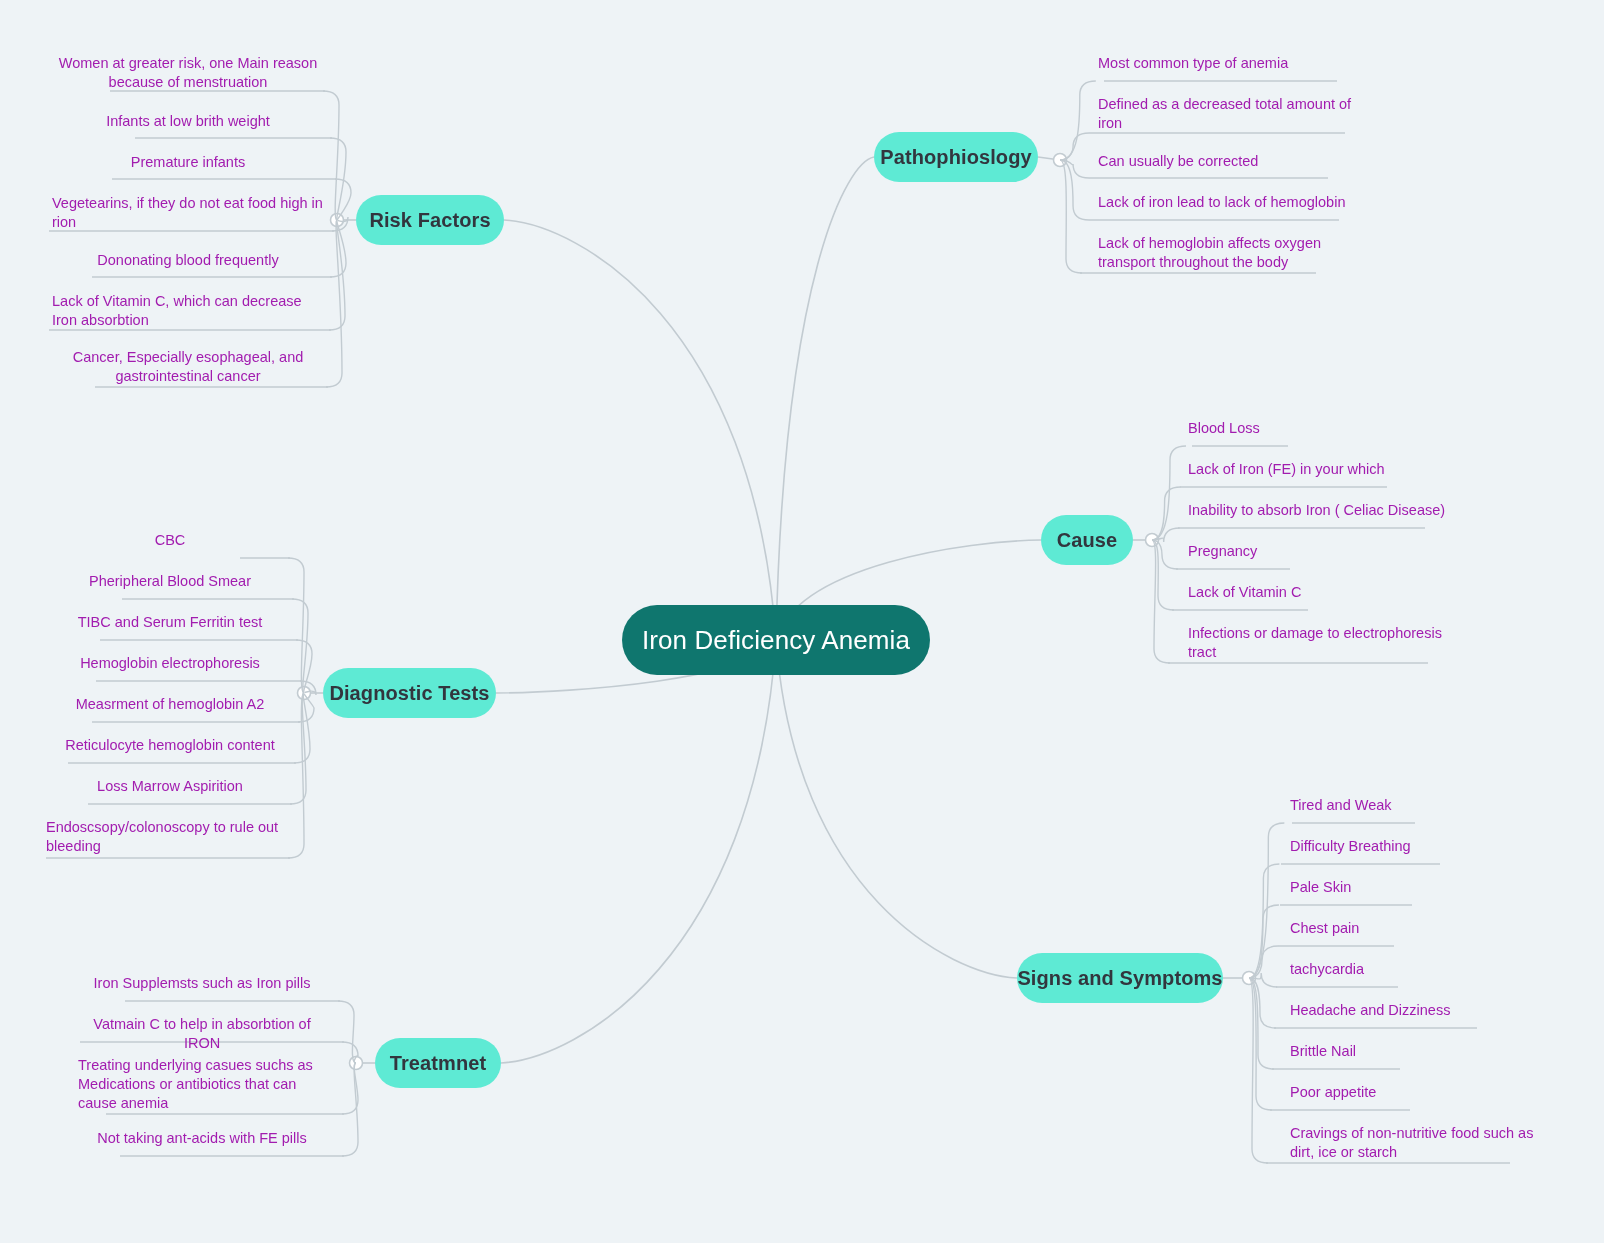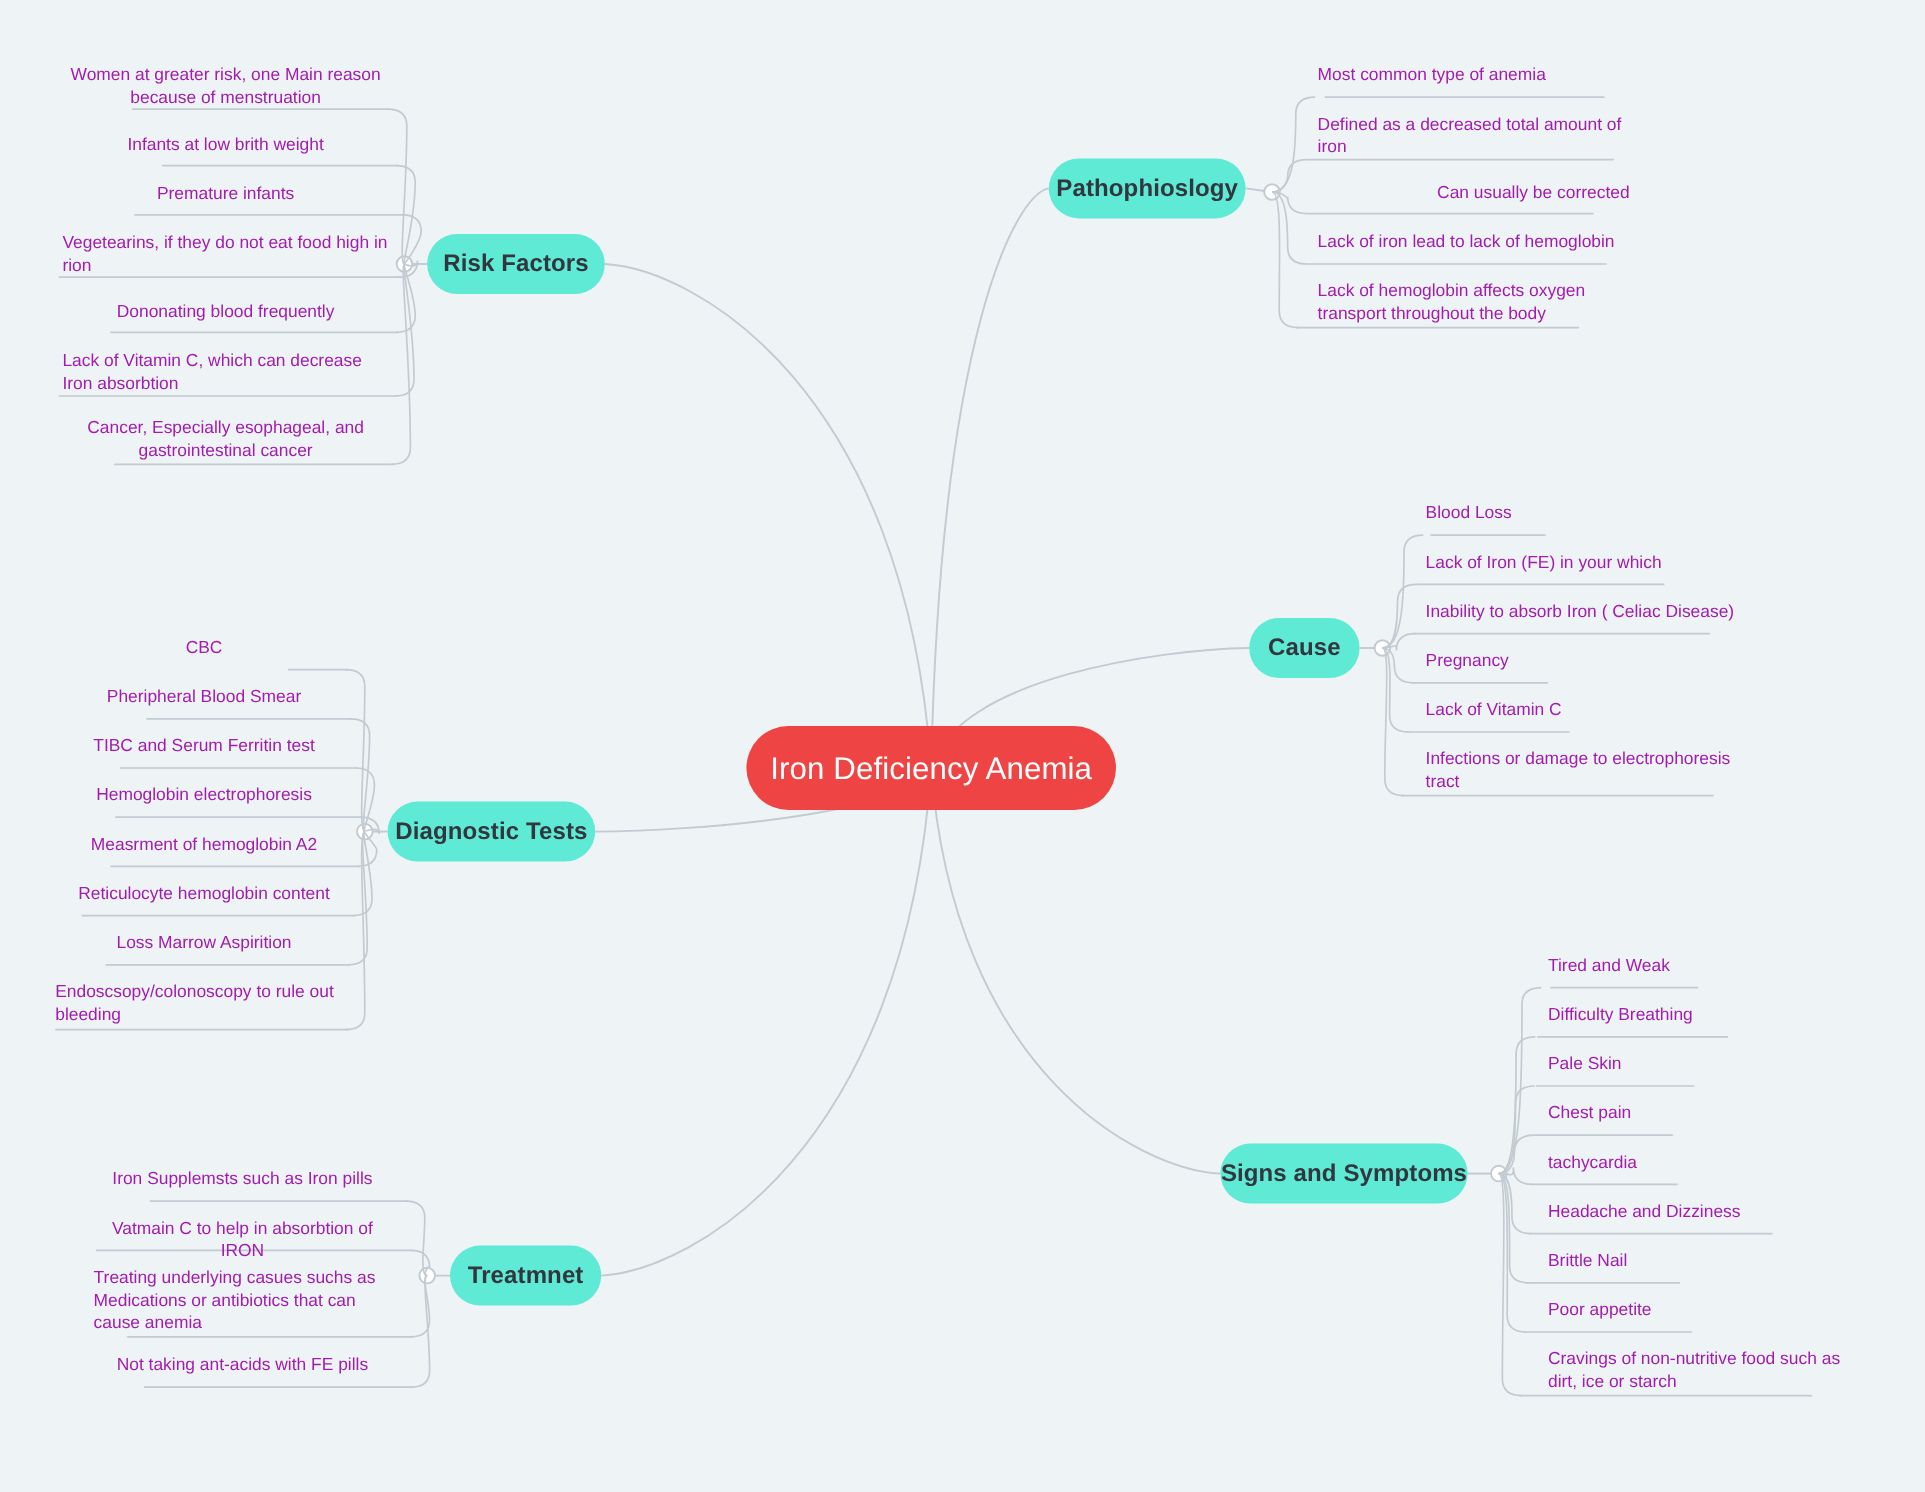--- a/index.html
+++ b/index.html
@@ -20,21 +20,21 @@
     left: 0; top: 0;
     width: 1604px; height: 1243px;
     pointer-events: none;
   }
   
   .root-node {
     position: absolute;
     display: flex;
     align-items: center;
     justify-content: center;
-    background: #ef4444;
+    background: #0f766e;
     border-radius: 44px;
     color: #ffffff;
     font-size: 26px;
     font-weight: 400;
     letter-spacing: 0.1px;
     white-space: nowrap;
     box-sizing: border-box;
     z-index: 5;
   }
   
@@ -200,21 +200,21 @@
       </div>
       <div class="branch-node" style="left: 874px; top: 132px; width: 164px; height: 50px;">
         <span>Pathophioslogy</span>
       </div>
       <div class="leaf right" style="left: 1098px; top: 54px; width: 260px; text-align: left;">
         <span class="leaf-text">Most common type of anemia</span>
       </div>
       <div class="leaf right" style="left: 1098px; top: 95px; width: 260px; text-align: left;">
         <span class="leaf-text">Defined as a decreased total amount of iron</span>
       </div>
-      <div class="leaf right" style="left: 1098px; top: 152px; width: 260px; text-align: right;">
+      <div class="leaf right" style="left: 1098px; top: 152px; width: 260px; text-align: left;">
         <span class="leaf-text">Can usually be corrected</span>
       </div>
       <div class="leaf right" style="left: 1098px; top: 193px; width: 260px; text-align: left;">
         <span class="leaf-text">Lack of iron lead to lack of hemoglobin</span>
       </div>
       <div class="leaf right" style="left: 1098px; top: 234px; width: 260px; text-align: left;">
         <span class="leaf-text">Lack of hemoglobin affects oxygen transport throughout the body</span>
       </div>
       <div class="branch-node" style="left: 1041px; top: 515px; width: 92px; height: 50px;">
         <span>Cause</span>

